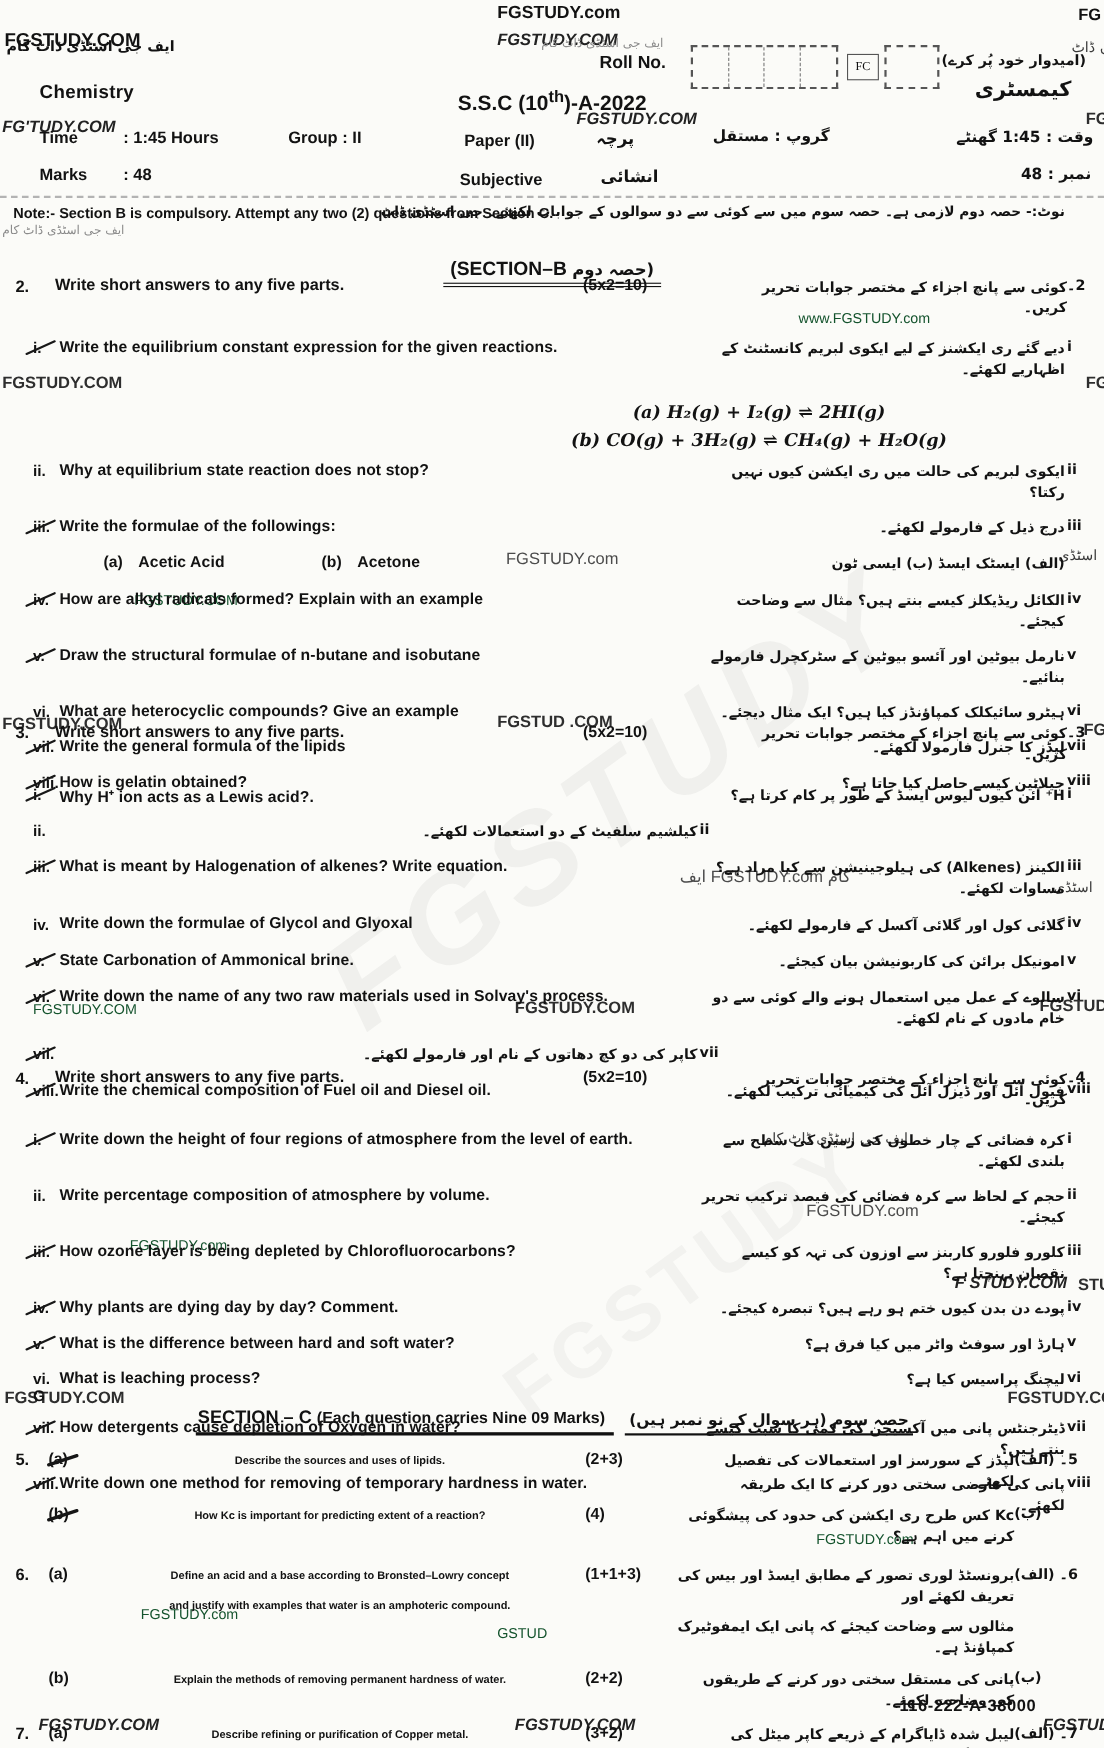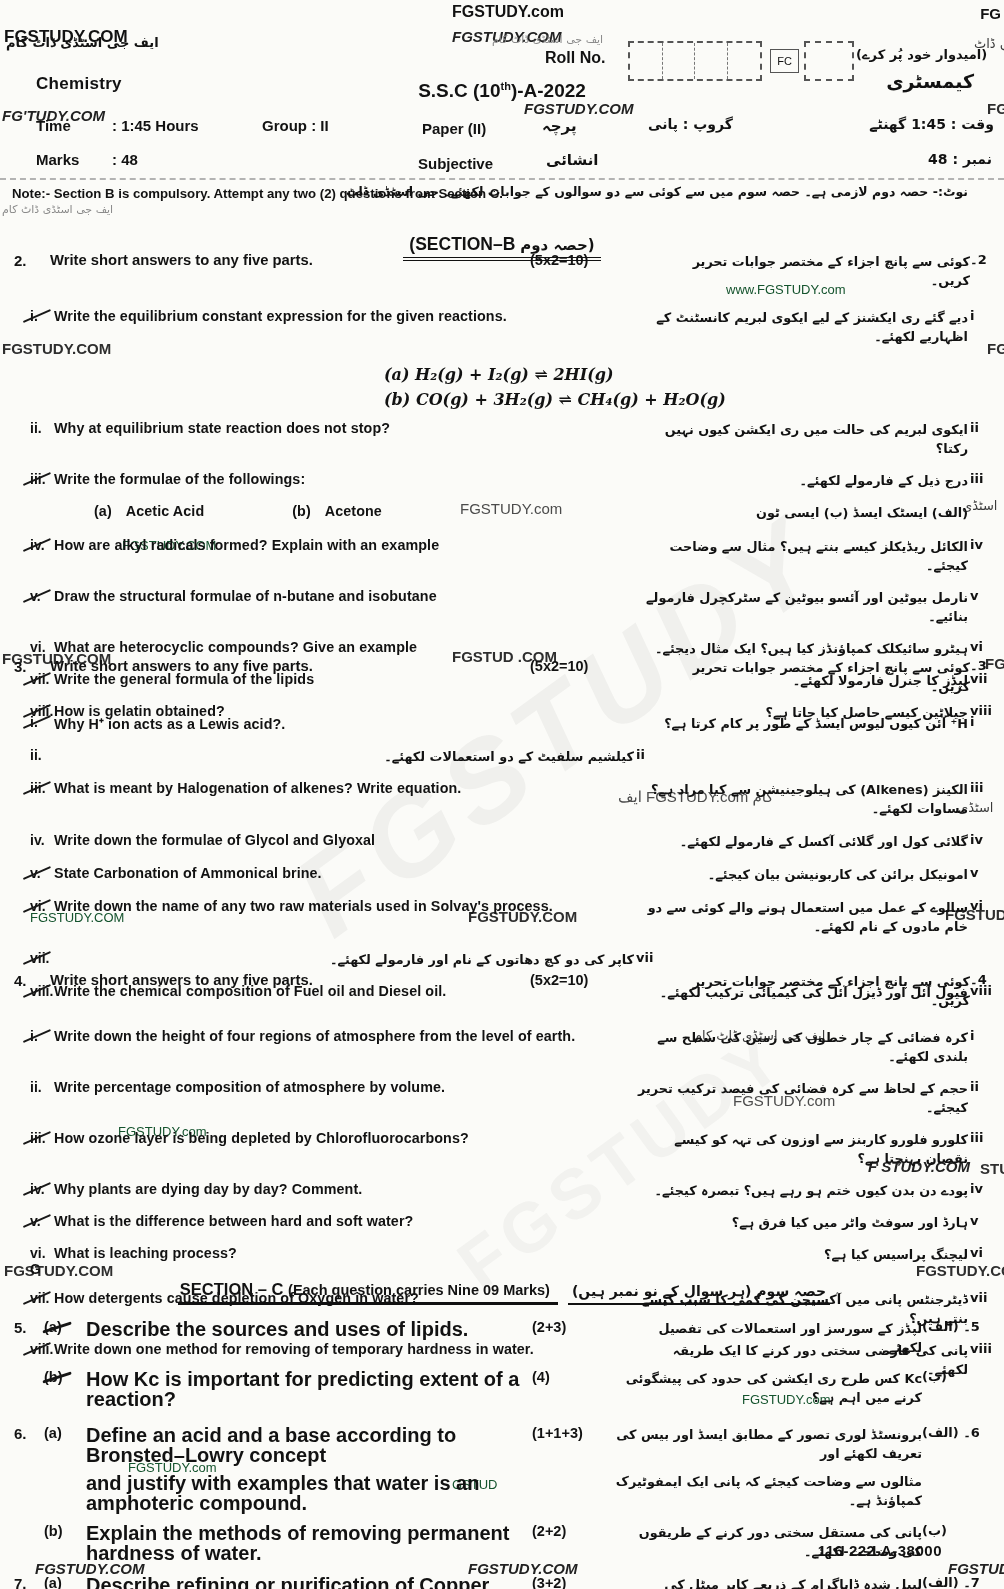--- a/index.html
+++ b/index.html
@@ -26,26 +26,26 @@
   #site-top{left:452px;top:3px;font-weight:700;font-size:16px;}
   #site-left{left:4px;top:27px;font-weight:700;font-size:17px;}
   #fg-tr{right:3px;top:5px;font-weight:700;font-size:15px;}
   #urdu-site{left:6px;top:35px;font-size:13px;font-weight:700;}
   #roll-label{left:545px;top:49px;font-weight:700;font-size:16px;}
   #roll-grid{left:628px;top:41px;width:130px;height:36px;border:2px dashed #555;
              display:grid;grid-template-columns:repeat(4,1fr);}
   #roll-grid div{border-right:1.5px dashed #777;}
   #roll-grid div:last-child{border-right:none;}
   #roll-fc{left:770px;top:49px;width:27px;height:22px;border:1.5px solid #555;
-           font-size:11px;display:flex;align-items:center;justify-content:center;}
+           font-size:11px;display:flex;align-items:center;justify-content:center;font-family:Liberation Serif, serif;}
   #roll-box2{left:804px;top:41px;width:46px;height:36px;border:2px dashed #555;}
   #roll-urdu{left:856px;top:47px;font-size:13px;font-weight:700;}
   #subject-en{left:36px;top:74px;font-weight:700;font-size:17px;letter-spacing:.3px;}
   #title-center{left:0;right:0;top:80px;text-align:center;font-weight:700;font-size:19px;}
-  #title-center sup{font-size:11px;text-align:center;}
+  #title-center sup{font-size:15px;text-align:center;}
   #subject-ur{right:30px;top:70px;font-size:19px;font-weight:700;}
   .info{font-weight:700;font-size:15px;}
   #t-label{left:36px;top:117px;}  #t-val{left:112px;top:117px;}
   #g-val{left:262px;top:117px;}
   #p-label{left:422px;top:120px;} #p-ur{left:542px;top:117px;font-size:15px;}
   #g-ur{left:648px;top:116px;font-size:14px;}
   #time-ur{right:10px;top:116px;font-size:14px;}
   #m-label{left:36px;top:151px;}  #m-val{left:112px;top:151px;}
   #s-label{left:418px;top:155px;} #s-ur{left:546px;top:151px;font-size:15px;}
   #marks-ur{right:12px;top:151px;font-size:14px;}
@@ -69,39 +69,39 @@
   .qurdu,.ur{font-family:"DejaVu Sans",sans-serif;direction:rtl;text-align:right;
              font-size:12.8px;font-weight:600;line-height:19px;}
   .qnoR,.rnR{font-family:"DejaVu Sans",sans-serif;direction:rtl;font-weight:700;
              font-size:13px;text-align:left;padding-right:4px;}
   .prow{display:grid;grid-template-columns:38px 1fr 332px 26px;align-items:start;column-gap:2px;}
   .prow .rn{padding-left:16px;font-size:14px;}
   .en{font-weight:700;font-size:14.3px;letter-spacing:.1px;padding-right:6px;}
   .rn.marked::after{content:'';position:absolute;left:8px;top:7px;width:30px;height:2.4px;
                     background:#181818;transform:rotate(-24deg);border-radius:2px;}
   .eqs{font-family:"DejaVu Serif",serif;font-style:italic;font-weight:700;font-size:16px;
-       line-height:25px;margin:16px 0 8px 370px;}
+       line-height:25px;margin:16px 0 8px 370px;text-align:center;}
   .opts{display:flex;gap:14px;padding-left:40px;}
   .opts .olab{font-weight:700;}
   .opts .ospace{width:60px;}
 
   
   #secc{position:absolute;left:14px;right:10px;top:1280px;}
   #secc-title{display:grid;grid-template-columns:1fr auto auto 1fr;align-items:end;margin-bottom:14px;}
   #secc-title .ttl{grid-column:2;border-bottom:3px solid #111;padding:0 8px 3px 2px;
                    font-weight:700;font-size:16.5px;}
   #secc-title .ttl .sub{font-size:14.5px;}
   #secc-title .tur{grid-column:3;border-bottom:2px solid #111;margin-left:10px;padding:0 4px 4px 4px;
                    font-size:14px;font-weight:700;}
   .crow{display:grid;grid-template-columns:30px 42px 1fr 82px 308px 72px;align-items:start;}
   .cno{font-weight:700;font-size:15px;}
   .clet{font-weight:700;font-size:14.5px;position:relative;}
   .clet.marked::after{content:'';position:absolute;left:-2px;top:7px;width:30px;height:2.6px;
                       background:#161616;transform:rotate(-18deg);border-radius:2px;}
-  .cen{font-weight:700;font-size:20px;line-height:20px;}
+  .cen{font-weight:700;font-size:10px;line-height:20px;text-align:center;}
   .cen .l2{margin-top:8px;}
   .cmarks{font-weight:700;font-size:14.5px;}
   .cur{font-family:"DejaVu Sans",sans-serif;direction:rtl;text-align:right;font-size:12.8px;
        font-weight:600;line-height:19px;}
   .cur .l2{margin-top:9px;}
   .clab{font-family:"DejaVu Sans",sans-serif;direction:rtl;font-weight:700;font-size:13px;
         text-align:left;padding-right:2px;}
   #code{position:absolute;right:62px;top:1542px;font-weight:700;font-size:15px;letter-spacing:.5px;}
 </style>
 </head>
@@ -167,21 +167,21 @@
 
     <div class="hd" id="subject-en">Chemistry</div>
     <div class="hd" id="title-center"><span>S.S.C (10</span><sup>th</sup><span>)-A-2022</span></div>
     <div class="hd urdu" id="subject-ur">کیمسٹری</div>
 
     <div class="hd info" id="t-label">Time</div>
     <div class="hd info" id="t-val">: 1:45 Hours</div>
     <div class="hd info" id="g-val">Group : II</div>
     <div class="hd info" id="p-label">Paper   (II)</div>
     <div class="hd urdu info" id="p-ur">پرچہ</div>
-    <div class="hd urdu info" id="g-ur">گروپ : پانی</div>
+    <div class="hd urdu info" id="g-ur">گروپ : مستقل</div>
     <div class="hd urdu info" id="time-ur">وقت : 1:45 گھنٹے</div>
     <div class="hd info" id="m-label">Marks</div>
     <div class="hd info" id="m-val">: 48</div>
     <div class="hd info" id="s-label">Subjective</div>
     <div class="hd urdu info" id="s-ur">انشائی</div>
     <div class="hd urdu info" id="marks-ur">نمبر : 48</div>
 
     <div id="sep"></div>
     <div class="hd" id="note-en">Note:- Section B is compulsory. Attempt any two (2) questions from Section C.</div>
     <div class="hd urdu" id="note-ur">نوٹ:- حصہ دوم لازمی ہے۔ حصہ سوم میں سے کوئی سے دو سوالوں کے جوابات لکھئے۔ جی اسٹڈی ڈاٹ</div>

